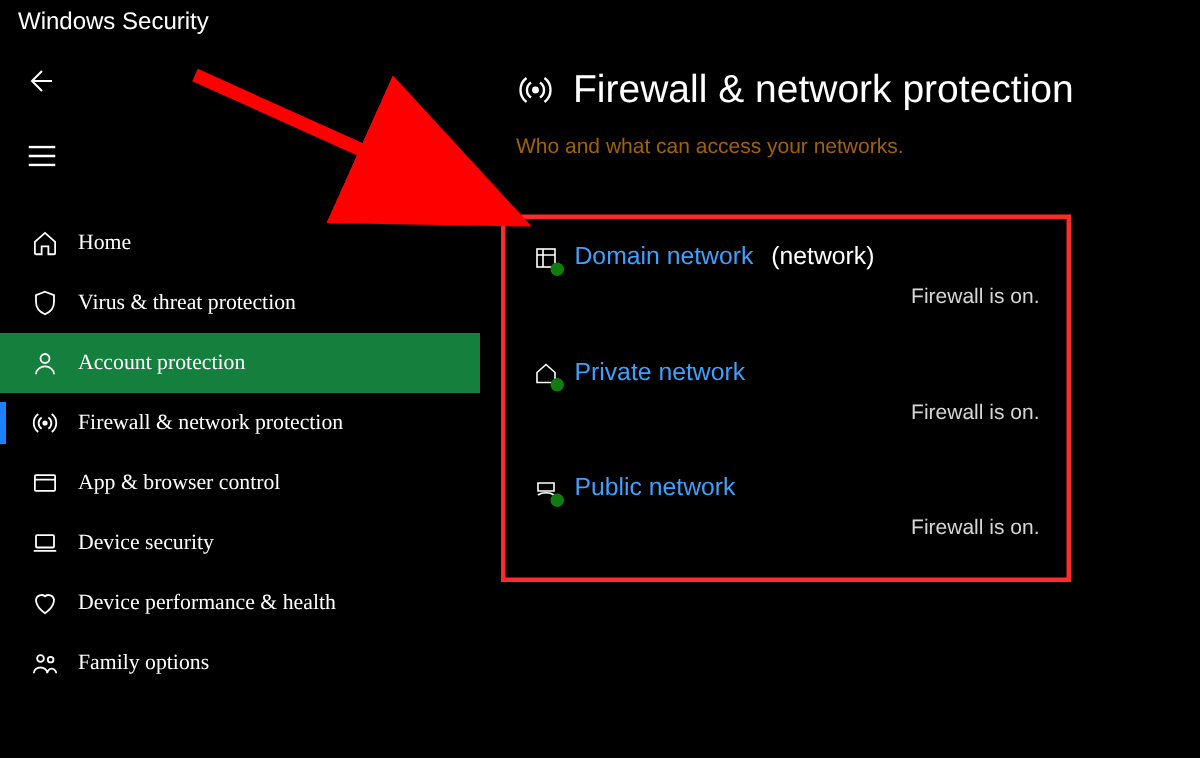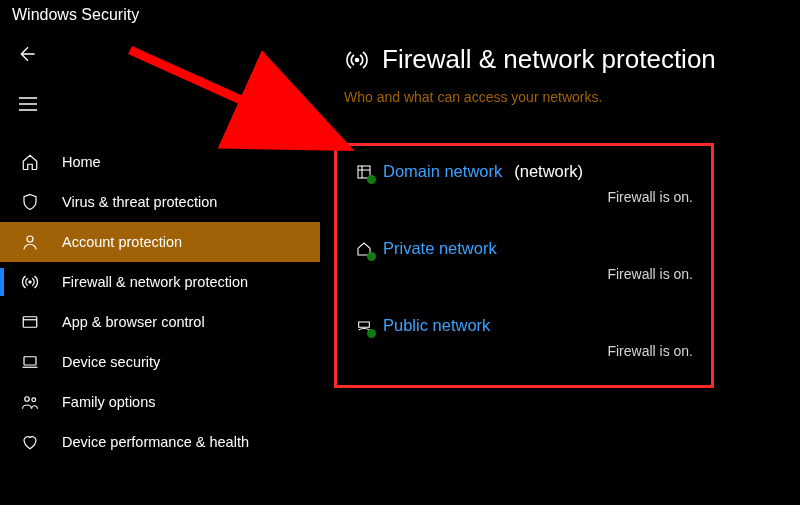--- a/index.html
+++ b/index.html
@@ -36,34 +36,35 @@
     width: 320px;
     flex: 0 0 320px;
     padding-top: 8px;
   }
   .nav {
     margin-top: 22px;
   }
   .nav-item {
     display: flex;
     align-items: center;
-    gap: 22px;
+    gap: 12px;
     height: 40px;
     padding: 0 0 0 20px;
     cursor: pointer;
     position: relative;
     font-size: 14.5px;
     color: #fff;
+    font-family: Liberation Serif, serif;
   }
   .nav-item .icon {
     width: 20px; height: 20px;
     display: flex; align-items: center; justify-content: center;
   }
   .nav-item.selected {
-    background: #a16207;
+    background: #15803d;
   }
   .nav-item.active-indicator::before {
     content: "";
     position: absolute;
     left: 0; top: 6px; bottom: 6px;
     width: 4px;
     background: #1a82ff;
   }
   .main {
     flex: 1;
@@ -209,34 +210,34 @@
           <svg width="18" height="18" viewBox="0 0 24 24" fill="none" stroke="#fff" stroke-width="1.6">
               <rect x="4" y="5" width="16" height="11" rx="1"></rect>
               <path d="M2 19h20"></path>
             </svg>
         </span>
         <span>Device security</span>
       </div>
       <div class="nav-item">
         <span class="icon">
           <svg width="18" height="18" viewBox="0 0 24 24" fill="none" stroke="#fff" stroke-width="1.6">
+              <path d="M12 21s-8-5-8-12a5 5 0 0 1 8-3 5 5 0 0 1 8 3c0 7-8 12-8 12z"></path>
+            </svg>
+        </span>
+        <span>Device performance &amp; health</span>
+      </div>
+      <div class="nav-item">
+        <span class="icon">
+          <svg width="18" height="18" viewBox="0 0 24 24" fill="none" stroke="#fff" stroke-width="1.6">
               <circle cx="8" cy="8" r="3"></circle>
               <circle cx="17" cy="9" r="2.5"></circle>
               <path d="M2 21c0-3 3-5 6-5s6 2 6 5M14 21c0-2 2-4 4-4s4 2 4 4"></path>
             </svg>
         </span>
         <span>Family options</span>
-      </div>
-      <div class="nav-item">
-        <span class="icon">
-          <svg width="18" height="18" viewBox="0 0 24 24" fill="none" stroke="#fff" stroke-width="1.6">
-              <path d="M12 21s-8-5-8-12a5 5 0 0 1 8-3 5 5 0 0 1 8 3c0 7-8 12-8 12z"></path>
-            </svg>
-        </span>
-        <span>Device performance &amp; health</span>
       </div>
     </div>
   </div>
 
   <div class="main">
     <div class="page-header">
       <span class="big-icon">
         <svg width="24" height="24" viewBox="0 0 24 24" fill="none" stroke="#fff" stroke-width="1.6">
             <path d="M6 4a10 10 0 0 0 0 16M18 4a10 10 0 0 1 0 16M9 7a6 6 0 0 0 0 10M15 7a6 6 0 0 1 0 10"></path>
             <circle cx="12" cy="12" r="1.5" fill="#fff"></circle>

